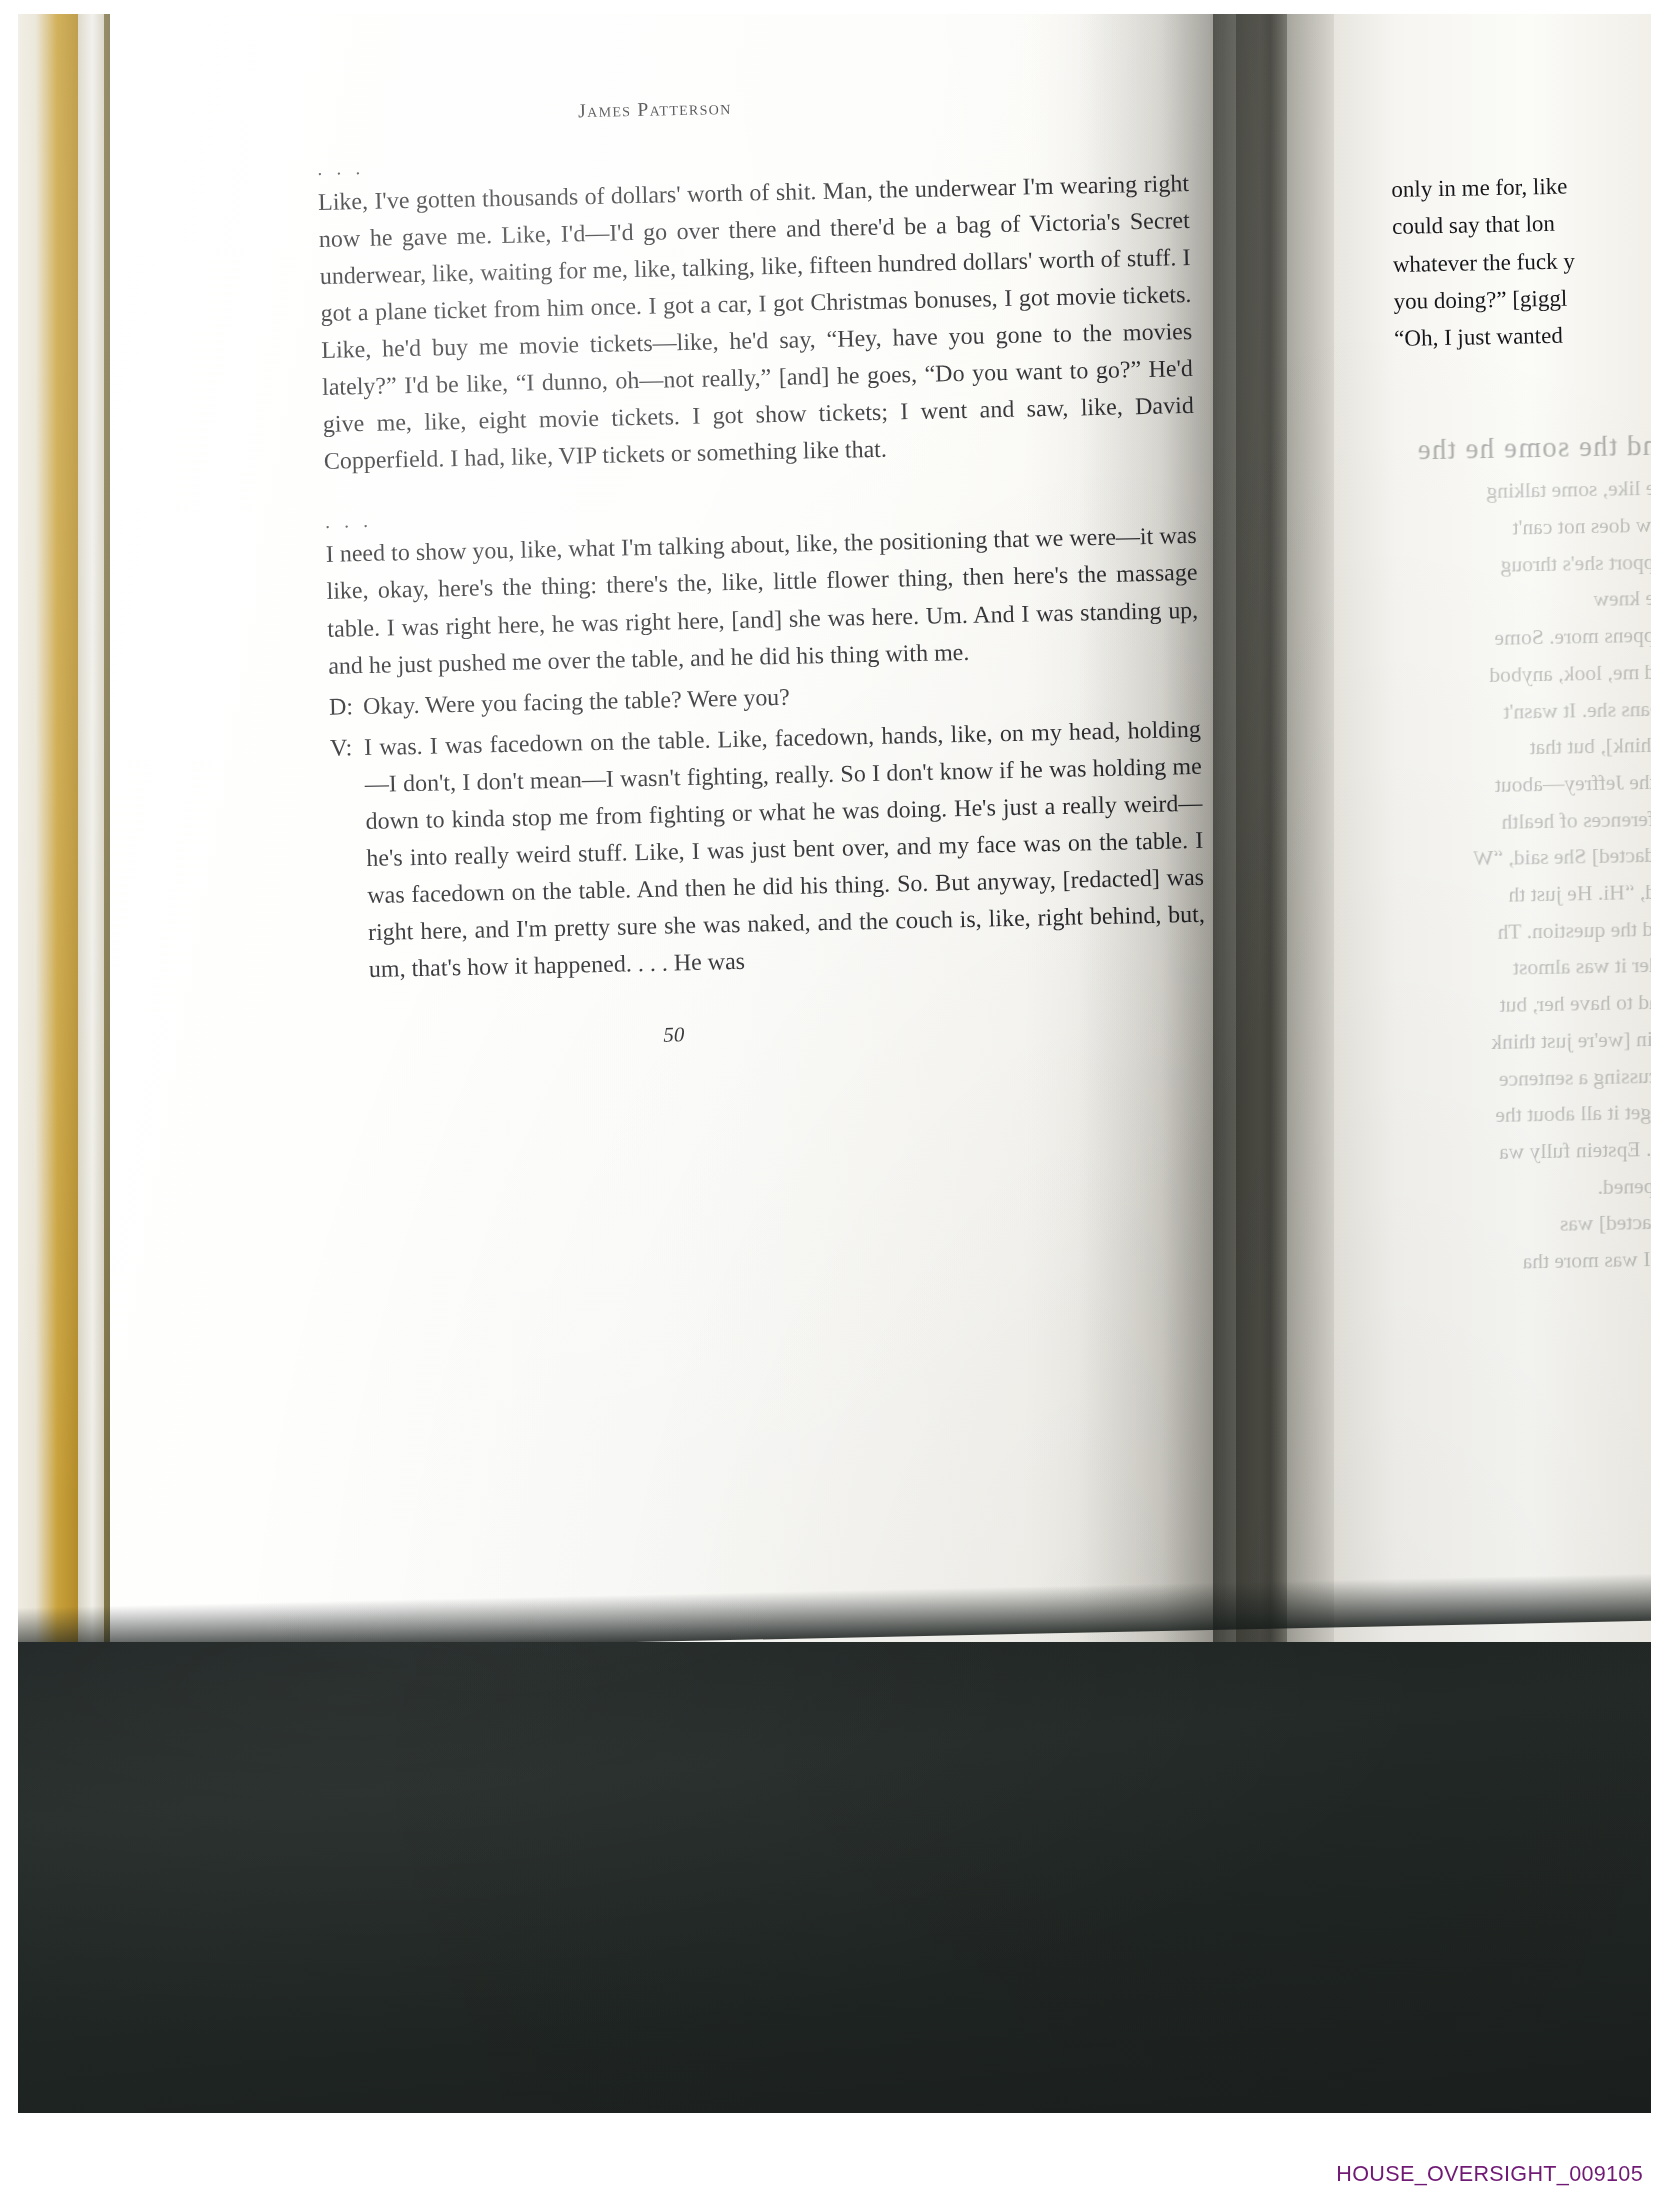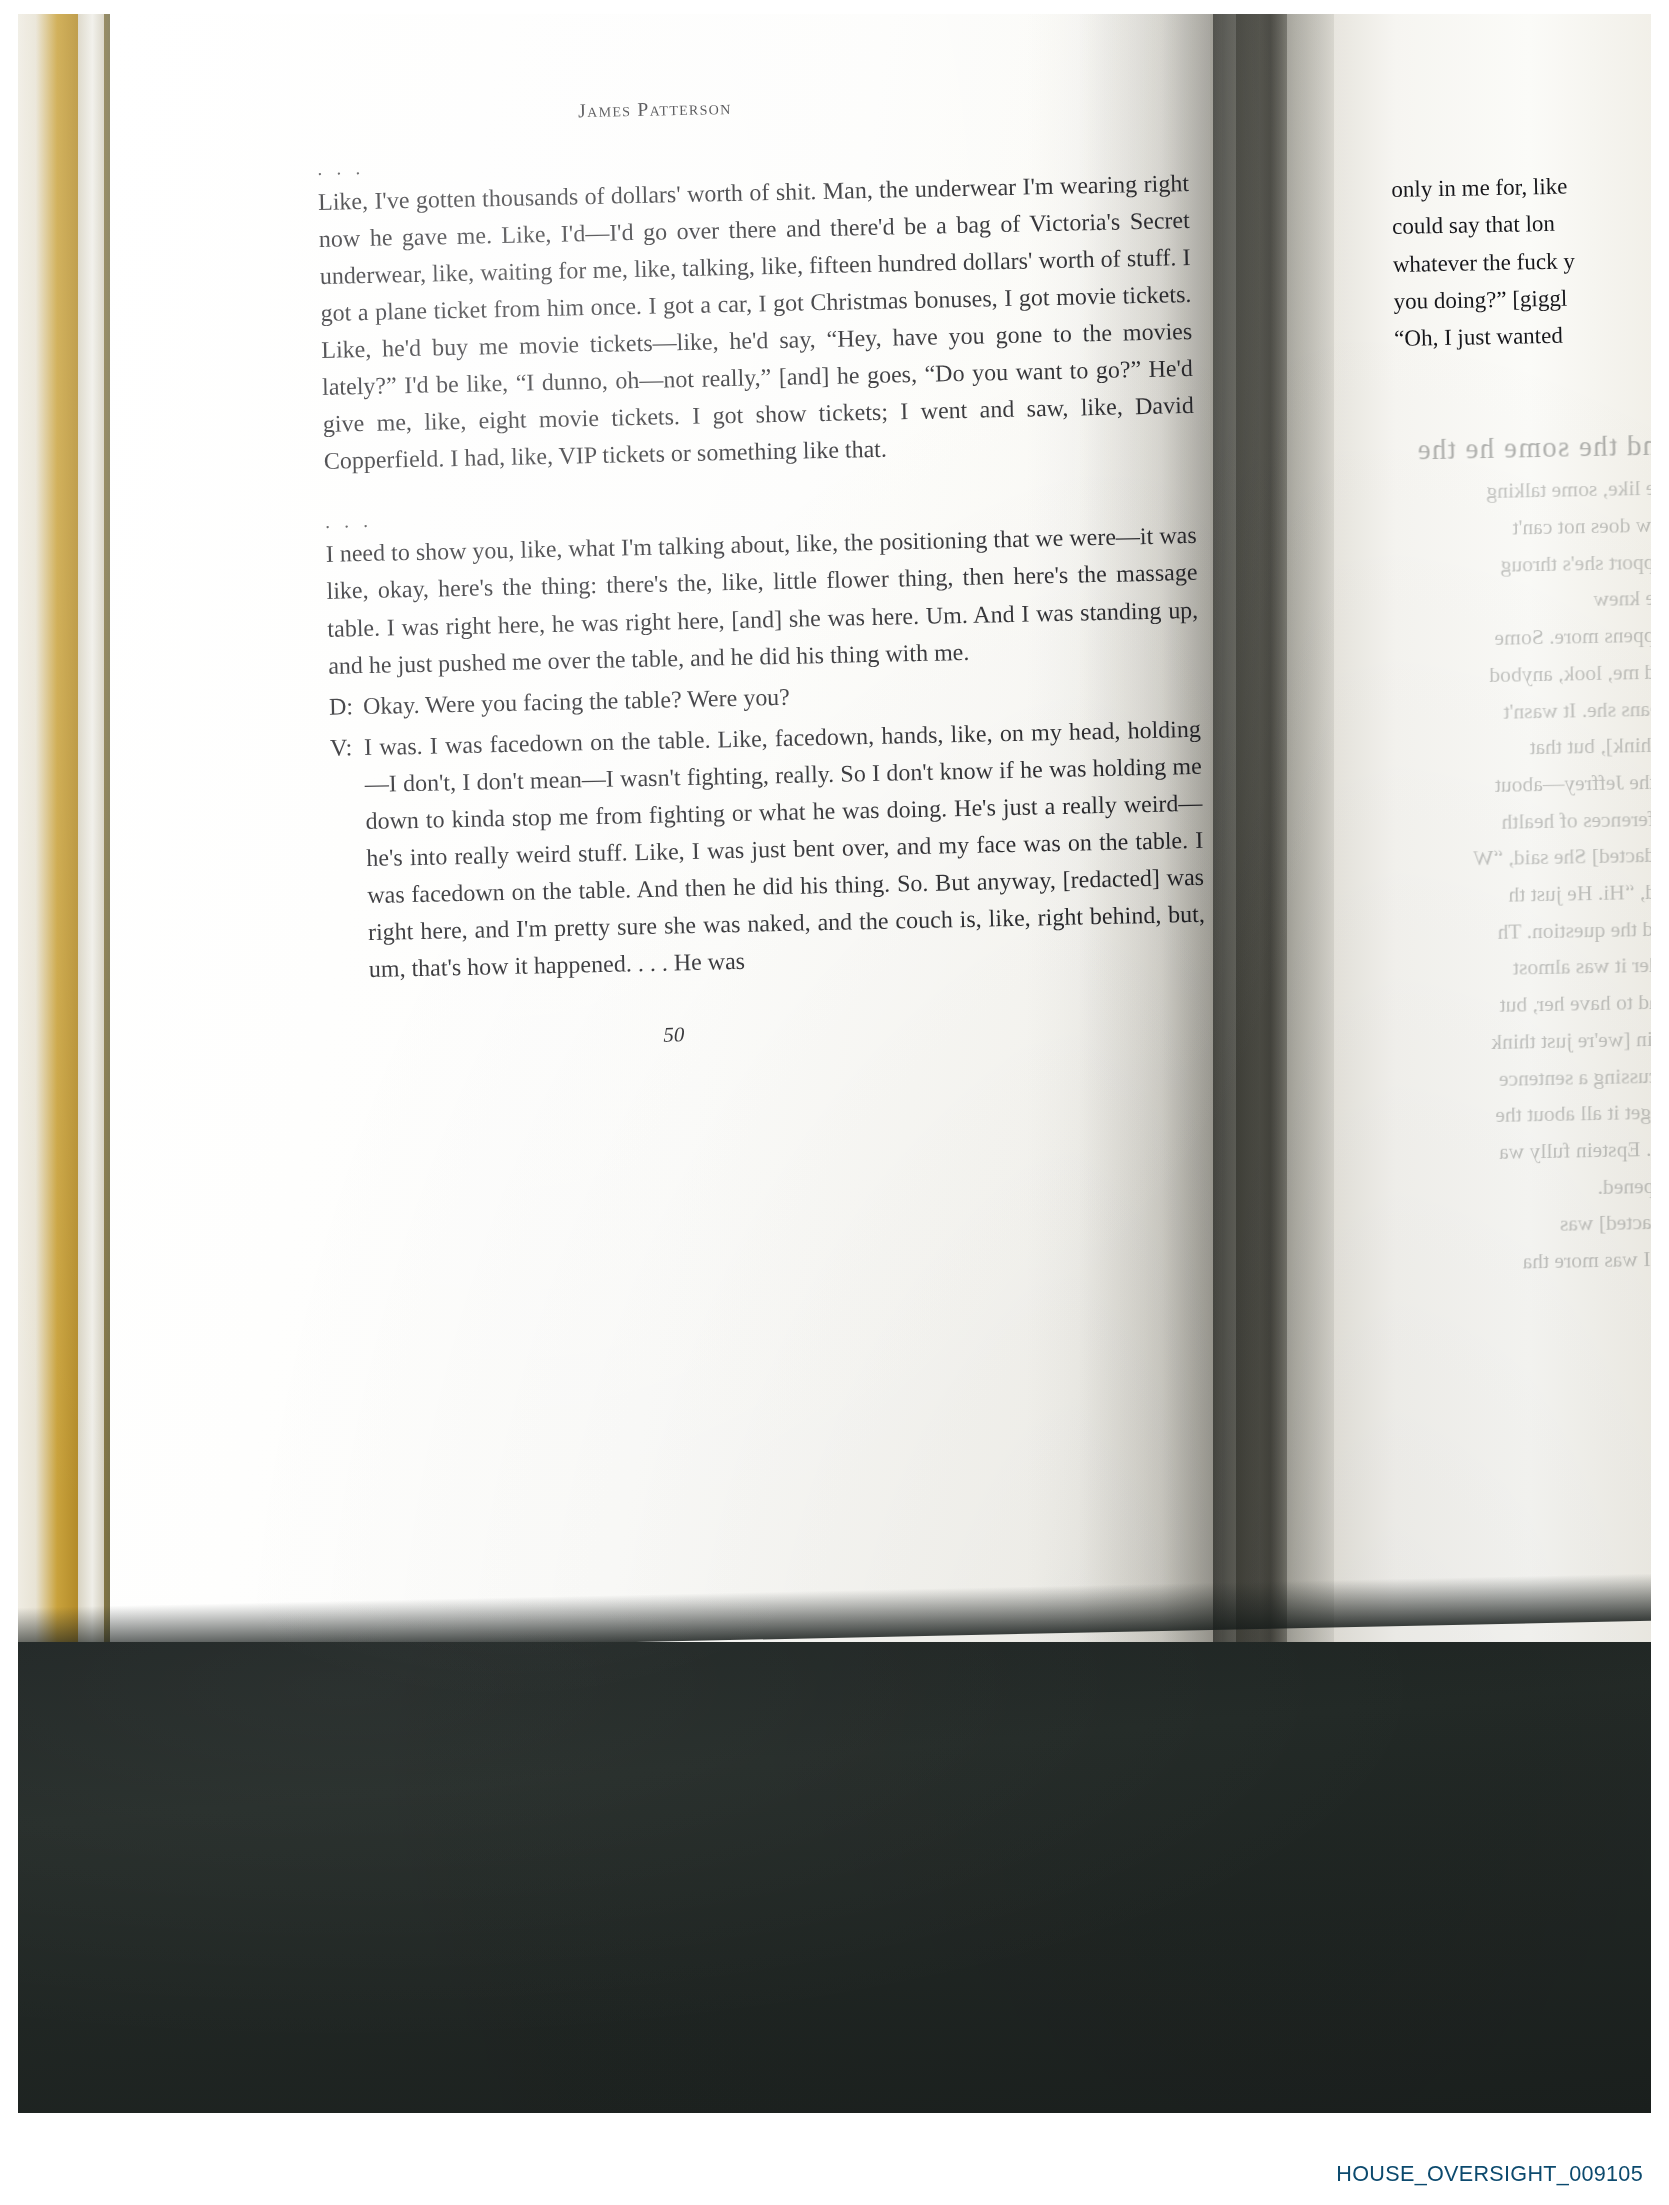--- a/index.html
+++ b/index.html
@@ -268,21 +268,21 @@
   }
 
   
   .bates {
     position: absolute;
     right: 26px;
     bottom: 18.3px;
     font-family: "Liberation Sans", sans-serif;
     font-size: 21.6px;
     letter-spacing: 0.3px;
-    color: #0c4a6e;
+    color: #701a75;
   }
 
   
   .noise {
     position: absolute;
     left: 0; top: 0; right: 0; bottom: 0;
     background:
       radial-gradient(ellipse at 30% 12%, rgba(255,255,255,0.35), rgba(255,255,255,0) 55%),
       radial-gradient(ellipse at 78% 85%, rgba(0,0,0,0.06), rgba(0,0,0,0) 60%);
     pointer-events: none;

